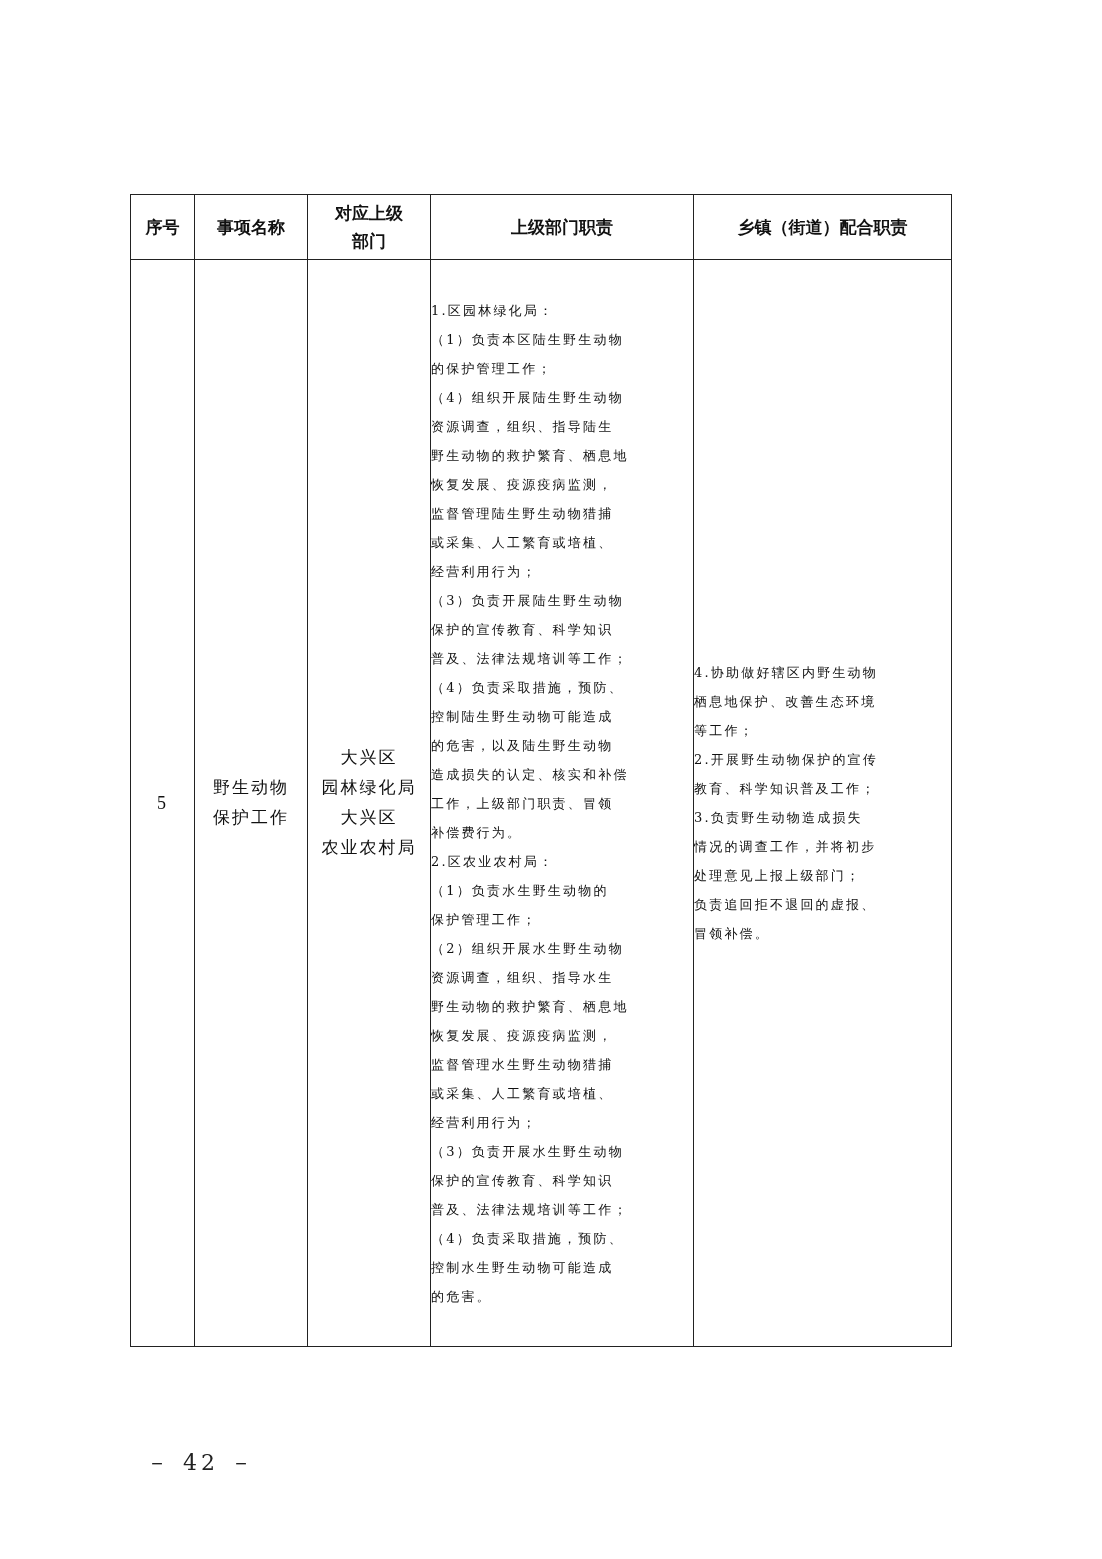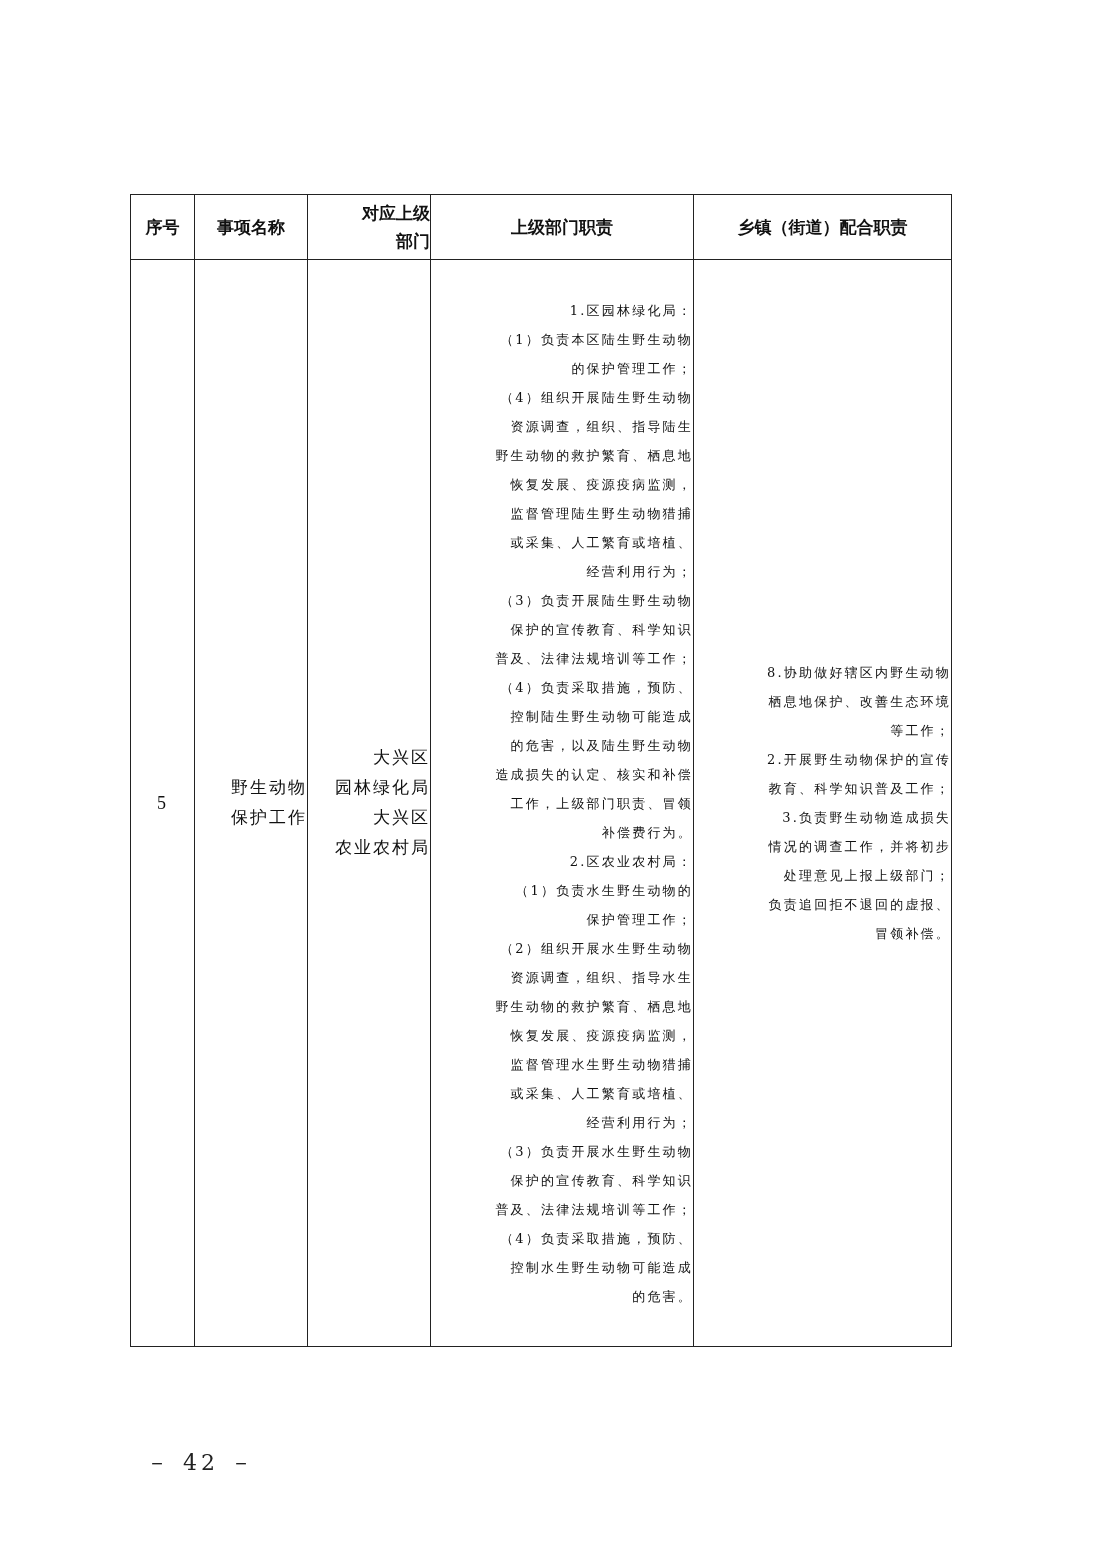--- a/index.html
+++ b/index.html
@@ -4,21 +4,21 @@
 <style>
   html, body { margin:0; padding:0; background:#ffffff; }
   body { width:1102px; height:1559px; position:relative; font-family:"DejaVu Serif", "Liberation Serif", serif; color:#111; }
   .page { position:absolute; left:0; top:0; width:1102px; height:1559px; background:#fff; }
   table.main { position:absolute; left:130px; top:194px; border-collapse:collapse; table-layout:fixed; width:821px; }
   table.main td, table.main th { border:1.5px solid #222; padding:0; vertical-align:middle; }
   th { font-family:"DejaVu Sans", "Liberation Sans", sans-serif; font-weight:bold; font-size:17px; text-align:center; height:64px; line-height:28px; color:#111; }
   td.body-row { height:1086px; }
   .center { text-align:center; font-size:17px; line-height:30px; letter-spacing:2px;font-family:Liberation Serif, serif; }
   .col-text { font-size:13px; line-height:29px; letter-spacing:2.2px; padding:0 8px 0 10px; text-align:justify; }
-  .line { display:block; white-space:nowrap;text-align:right; }
+  .line { display:block; white-space:nowrap; }
   .footer { position:absolute; left:146px; top:1448px; font-size:22px; letter-spacing:4px; color:#222;text-align:center; }
 </style>
 </head>
 <body>
 
 <div class="page">
   <table class="main">
     <colgroup>
       <col style="width:64px">
       <col style="width:113px">
@@ -80,21 +80,21 @@
             <span class="line">或采集、人工繁育或培植、</span>
             <span class="line">经营利用行为；</span>
             <span class="line">（3）负责开展水生野生动物</span>
             <span class="line">保护的宣传教育、科学知识</span>
             <span class="line">普及、法律法规培训等工作；</span>
             <span class="line">（4）负责采取措施，预防、</span>
             <span class="line">控制水生野生动物可能造成</span>
             <span class="line">的危害。</span>
           </td>
       <td class="body-row col-text" id="cell-township-duties">
-            <span class="line">8.协助做好辖区内野生动物</span>
+            <span class="line">4.协助做好辖区内野生动物</span>
             <span class="line">栖息地保护、改善生态环境</span>
             <span class="line">等工作；</span>
             <span class="line">2.开展野生动物保护的宣传</span>
             <span class="line">教育、科学知识普及工作；</span>
             <span class="line">3.负责野生动物造成损失</span>
             <span class="line">情况的调查工作，并将初步</span>
             <span class="line">处理意见上报上级部门；</span>
             <span class="line">负责追回拒不退回的虚报、</span>
             <span class="line">冒领补偿。</span>
           </td>

